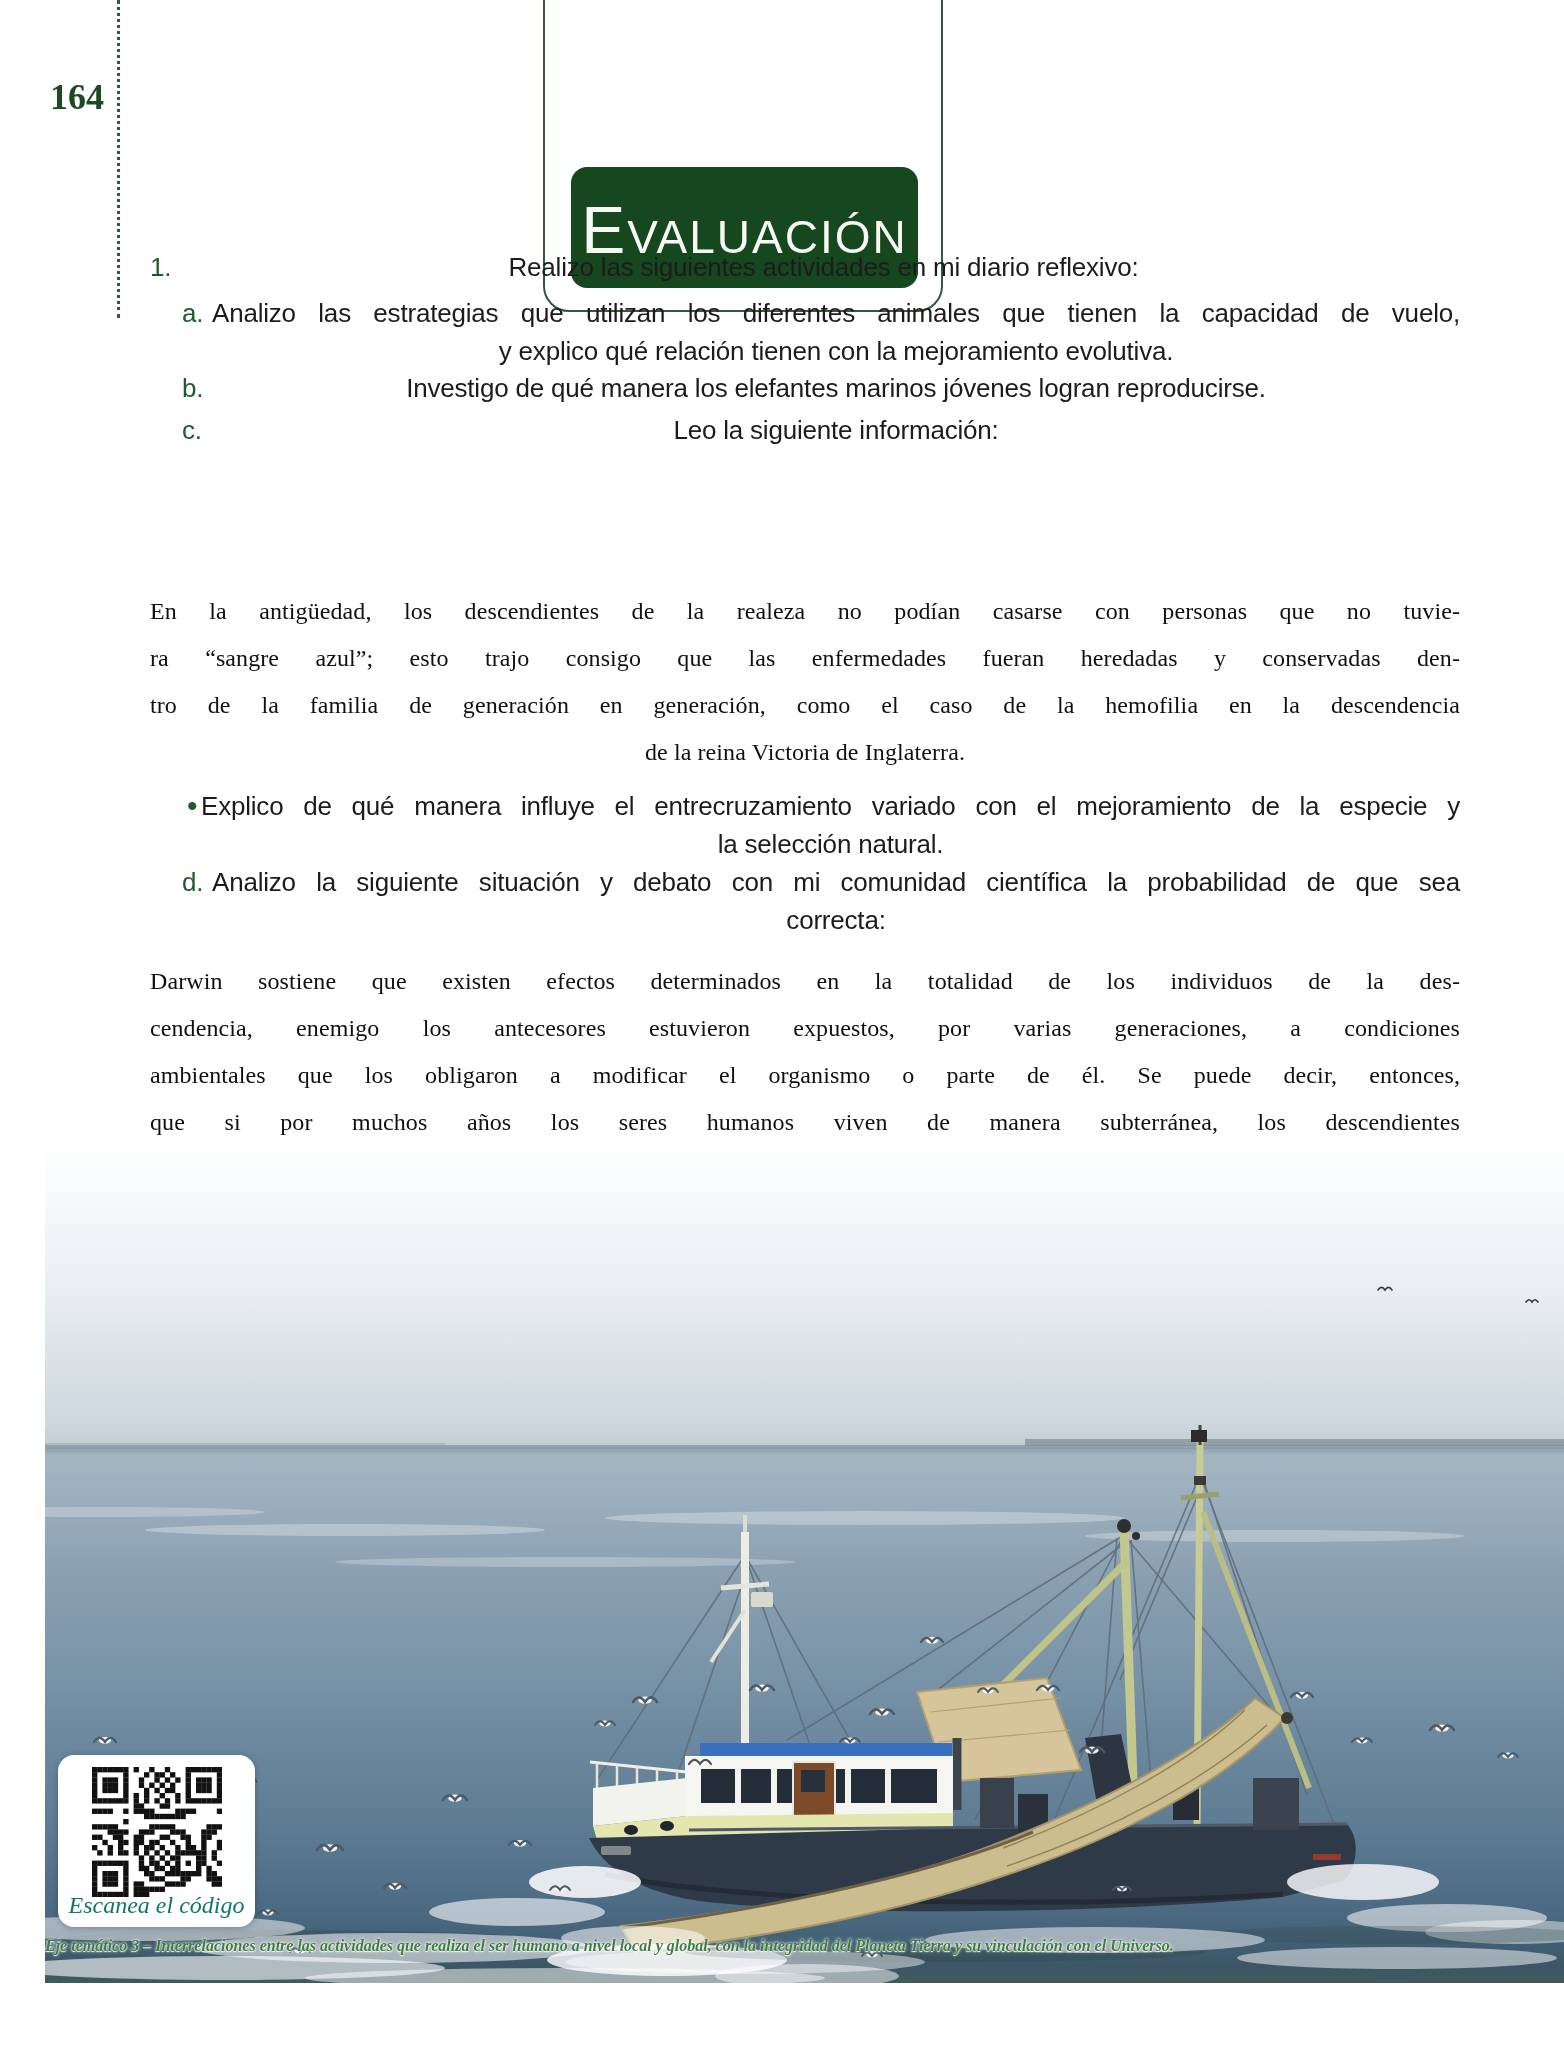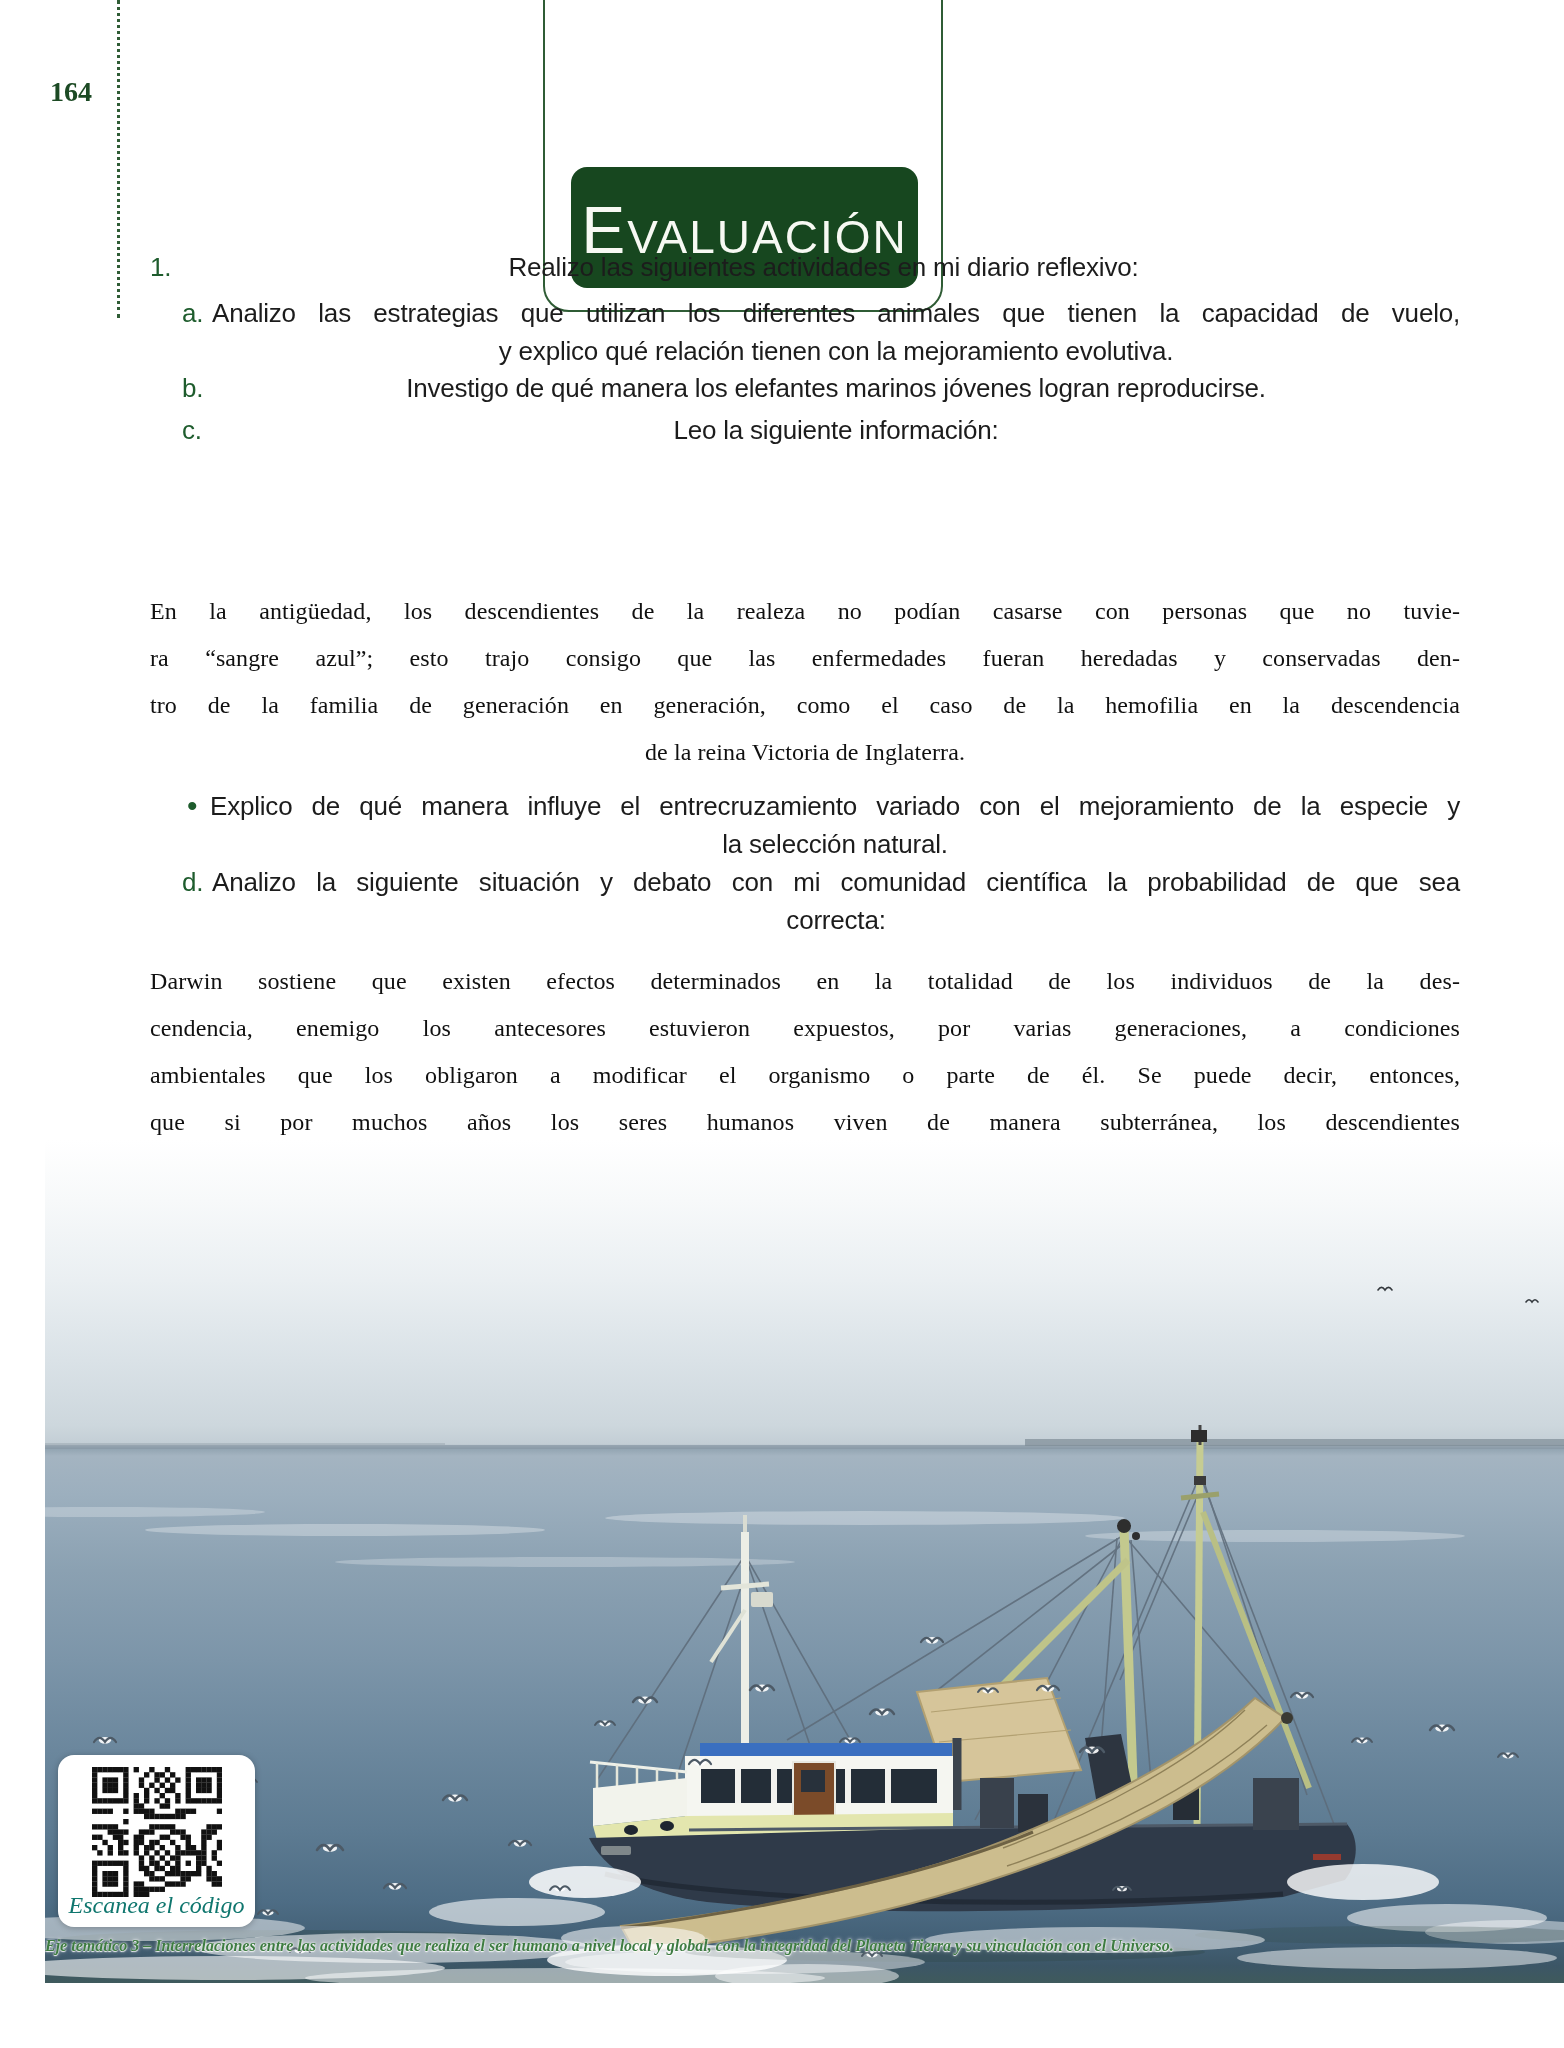--- a/index.html
+++ b/index.html
@@ -2,21 +2,21 @@
 <html><head>
 <meta charset="utf-8">
 <style>
   html,body{margin:0;padding:0;background:#ffffff;}
   .page{position:relative;width:1564px;height:2048px;background:#ffffff;overflow:hidden;
         font-family:"Liberation Sans",sans-serif;}
   
   .dotted-line{position:absolute;left:117px;top:0;height:318px;width:0;
                border-left:3px dotted #2f5c35;}
   .page-number{position:absolute;left:50px;top:76px;font-family:"Liberation Serif",serif;
-               font-weight:bold;font-size:28px;color:#1c4a24;}
+               font-weight:bold;font-size:36px;color:#1c4a24;}
   
   .eval-outline{position:absolute;left:543px;top:-30px;width:396px;height:338px;
                 border:2px solid #2f5c35;border-radius:26px;background:transparent;}
   .eval-badge{position:absolute;left:571px;top:167px;width:347px;height:121px;
               background:#17471f;border-radius:16px;display:flex;justify-content:center;
               align-items:baseline;padding-top:30px;box-sizing:border-box;color:#f7f9f3;
               letter-spacing:2px;}
   .eval-badge .e0{font-size:66px;line-height:1;}
   .eval-badge .e1{font-size:46px;line-height:1;}
   
@@ -90,21 +90,21 @@
 
   <div class="blk sf" style="left:150px;top:588px;width:1310px">
     <div class="jl">En la antigüedad, los descendientes de la realeza no podían casarse con personas que no tuvie-</div>
     <div class="jl">ra “sangre azul”; esto trajo consigo que las enfermedades fueran heredadas y conservadas den-</div>
     <div class="jl">tro de la familia de generación en generación, como el caso de la hemofilia en la descendencia</div>
     <div class="ll">de la reina Victoria de Inglaterra.</div>
   </div>
 
   <div class="blk sans" style="left:187px;top:787px;width:1273px">
     <span class="mk bu">•</span>
-    <div style="margin-left:23px">
+    <div style="margin-left:14px">
       <div class="jl">Explico de qué manera influye el entrecruzamiento variado con el mejoramiento de la especie y</div>
       <div class="ll">la selección natural.</div>
     </div>
   </div>
 
   <div class="blk sans" style="left:182px;top:863px;width:1278px">
     <span class="mk">d.</span>
     <div style="margin-left:30px">
       <div class="jl">Analizo la siguiente situación y debato con mi comunidad científica la probabilidad de que sea</div>
       <div class="ll">correcta:</div>

